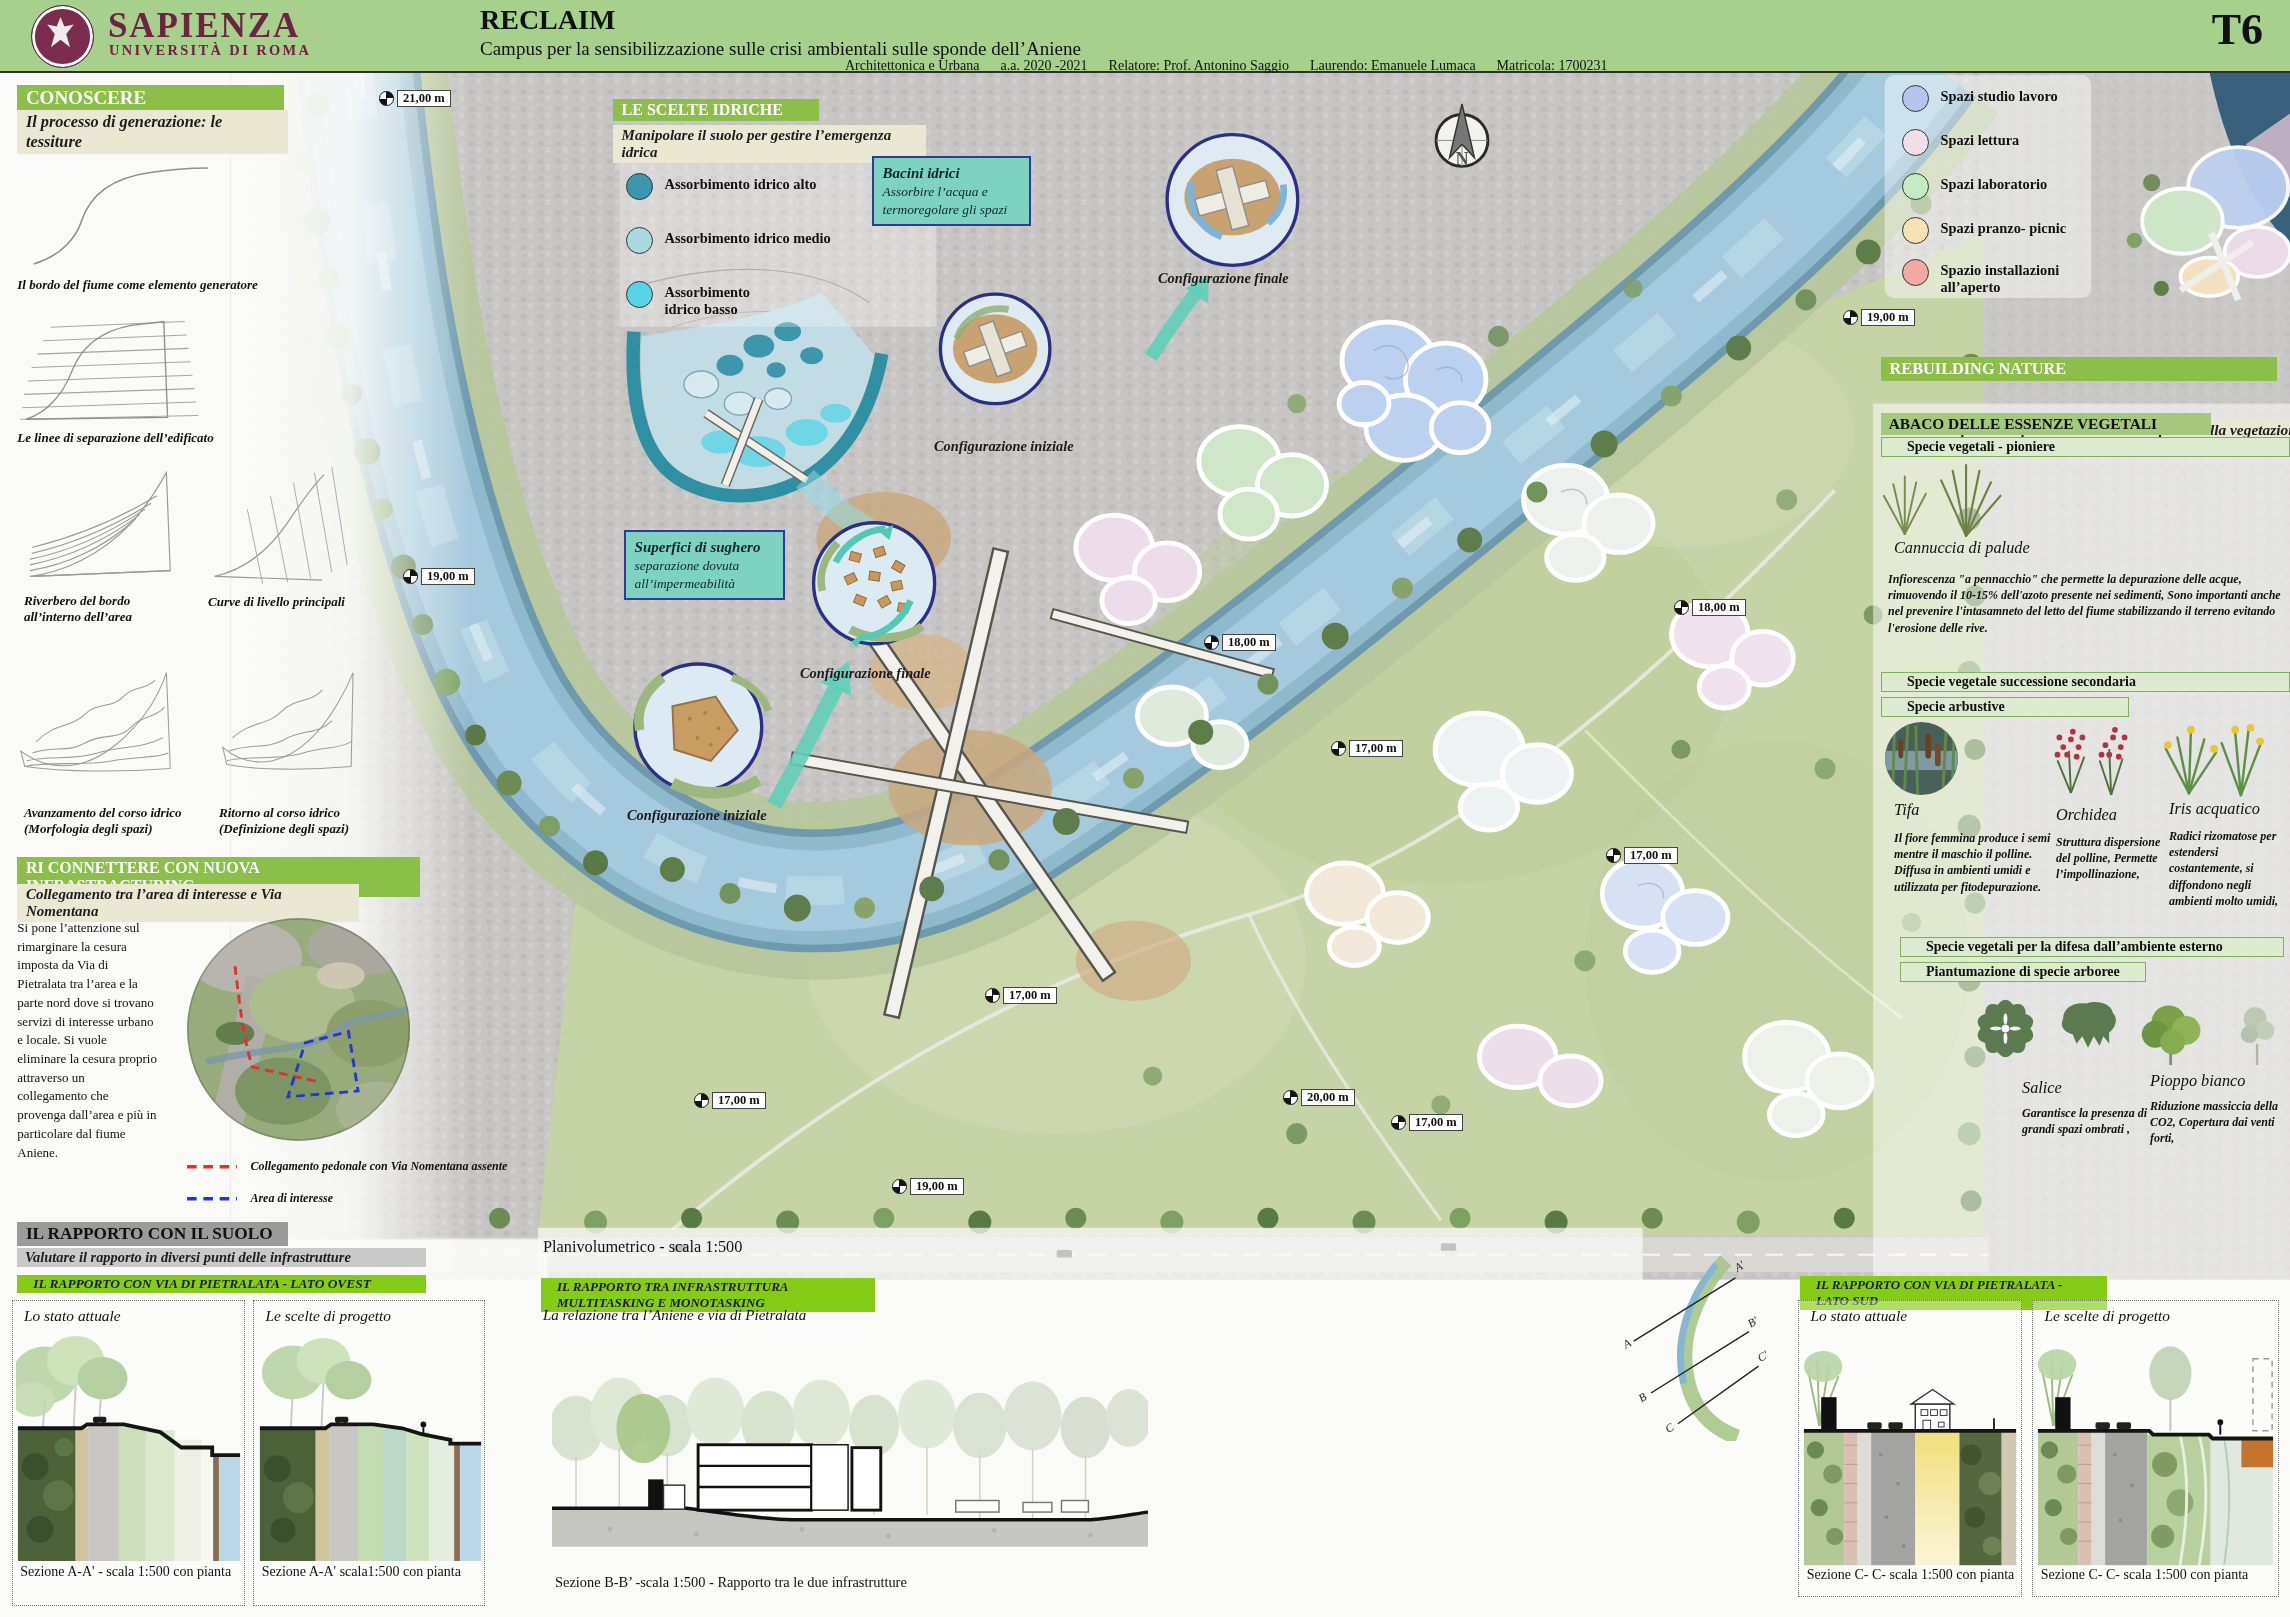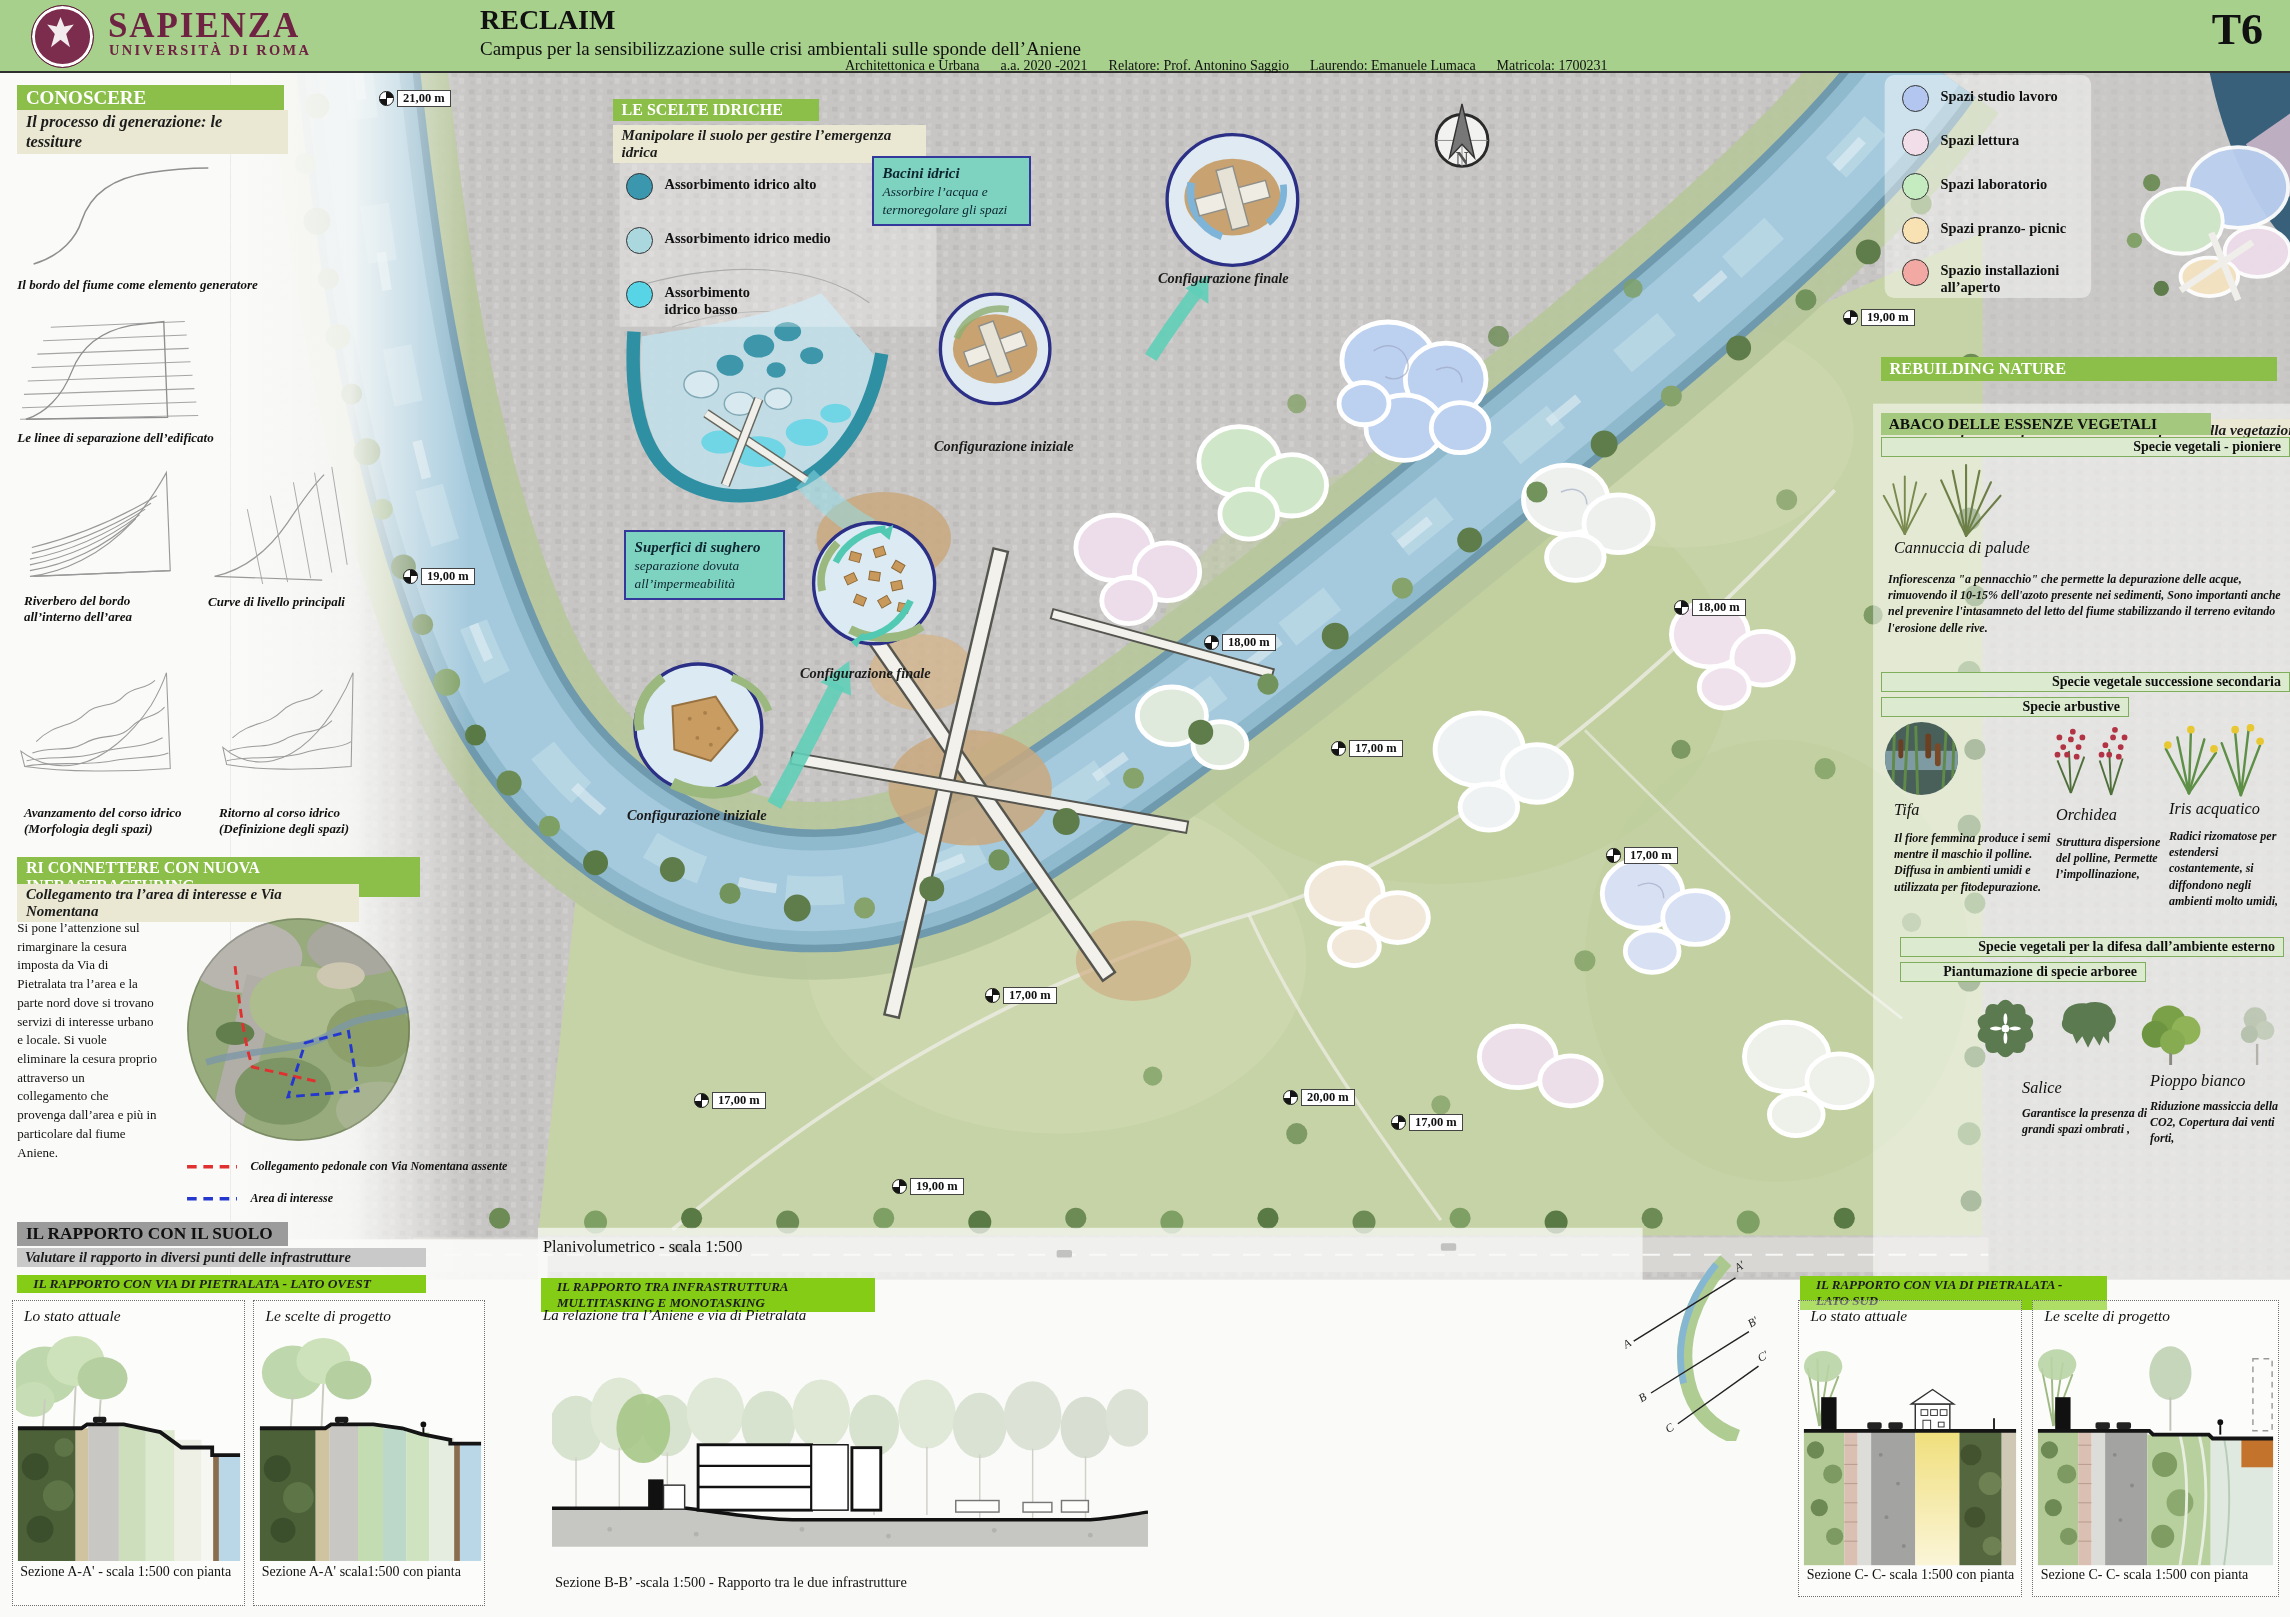--- a/index.html
+++ b/index.html
@@ -19,21 +19,21 @@
   .proj-title{position:absolute;left:480px;top:3.8px;font-size:28px;font-weight:700;}
   .proj-sub{position:absolute;left:480px;top:38px;font-size:19px;}
   .credits{position:absolute;left:845px;top:11.5px;font-size:14px;line-height:1.55;white-space:pre;}
   .board-title{position:absolute;right:85px;top:11.5px;font-size:29px;font-weight:700;letter-spacing:0.5px;}
   .board-code{position:absolute;right:27px;top:3.8px;font-size:44px;font-weight:700;}
 
   
   .h-green{background:#8cbe4a;color:#fff;font-weight:700;padding:1.9px 8.6px;box-sizing:border-box;}
   .h-sub{background:#eae8d2;color:#1c1c1c;font-style:italic;font-weight:700;padding:1.9px 8.6px;box-sizing:border-box;}
   .h-abaco{background:#a4c87e;color:#101010;font-weight:700;font-size:15.4px;padding:1.9px 7.7px;box-sizing:border-box;}
-  .h-lgreen{background:#dcead0;border:1.9px solid #7fae5d;color:#101010;font-weight:700;font-size:14px;padding:1px 8px;box-sizing:border-box;text-align:right;}
+  .h-lgreen{background:#dcead0;border:1.9px solid #7fae5d;color:#101010;font-weight:700;font-size:14px;padding:1px 25px;box-sizing:border-box;}
   .h-gray{background:#9b9b9b;color:#101010;font-weight:700;font-size:17.3px;padding:1.9px 8.6px;box-sizing:border-box;}
   .h-graysub{background:#c9c9c9;color:#1c1c1c;font-style:italic;font-weight:700;font-size:14.4px;padding:1px 7.7px;box-sizing:border-box;}
   .h-grayit{background:#84cc16;color:#1c1c1c;font-style:italic;font-weight:700;font-size:13.4px;padding:1px 16px;box-sizing:border-box;}
   .tealbox{background:#7ed3c0;border:2.4px solid #34389b;color:#0c2430;font-style:italic;padding:4.8px 8.6px;font-size:13.4px;line-height:1.35;box-sizing:border-box;}
   .tealbox .tb-title{font-weight:700;font-size:15px;}
   .sk-label{font-style:italic;font-weight:700;font-size:13px;line-height:1.25;}
   .cfg-label{font-style:italic;font-weight:700;font-size:14.4px;color:#1a1a1a;}
   .body-text{font-size:13px;line-height:1.44;}
   .it{font-style:italic;}
   .species-name{font-style:italic;font-size:16.3px;}

